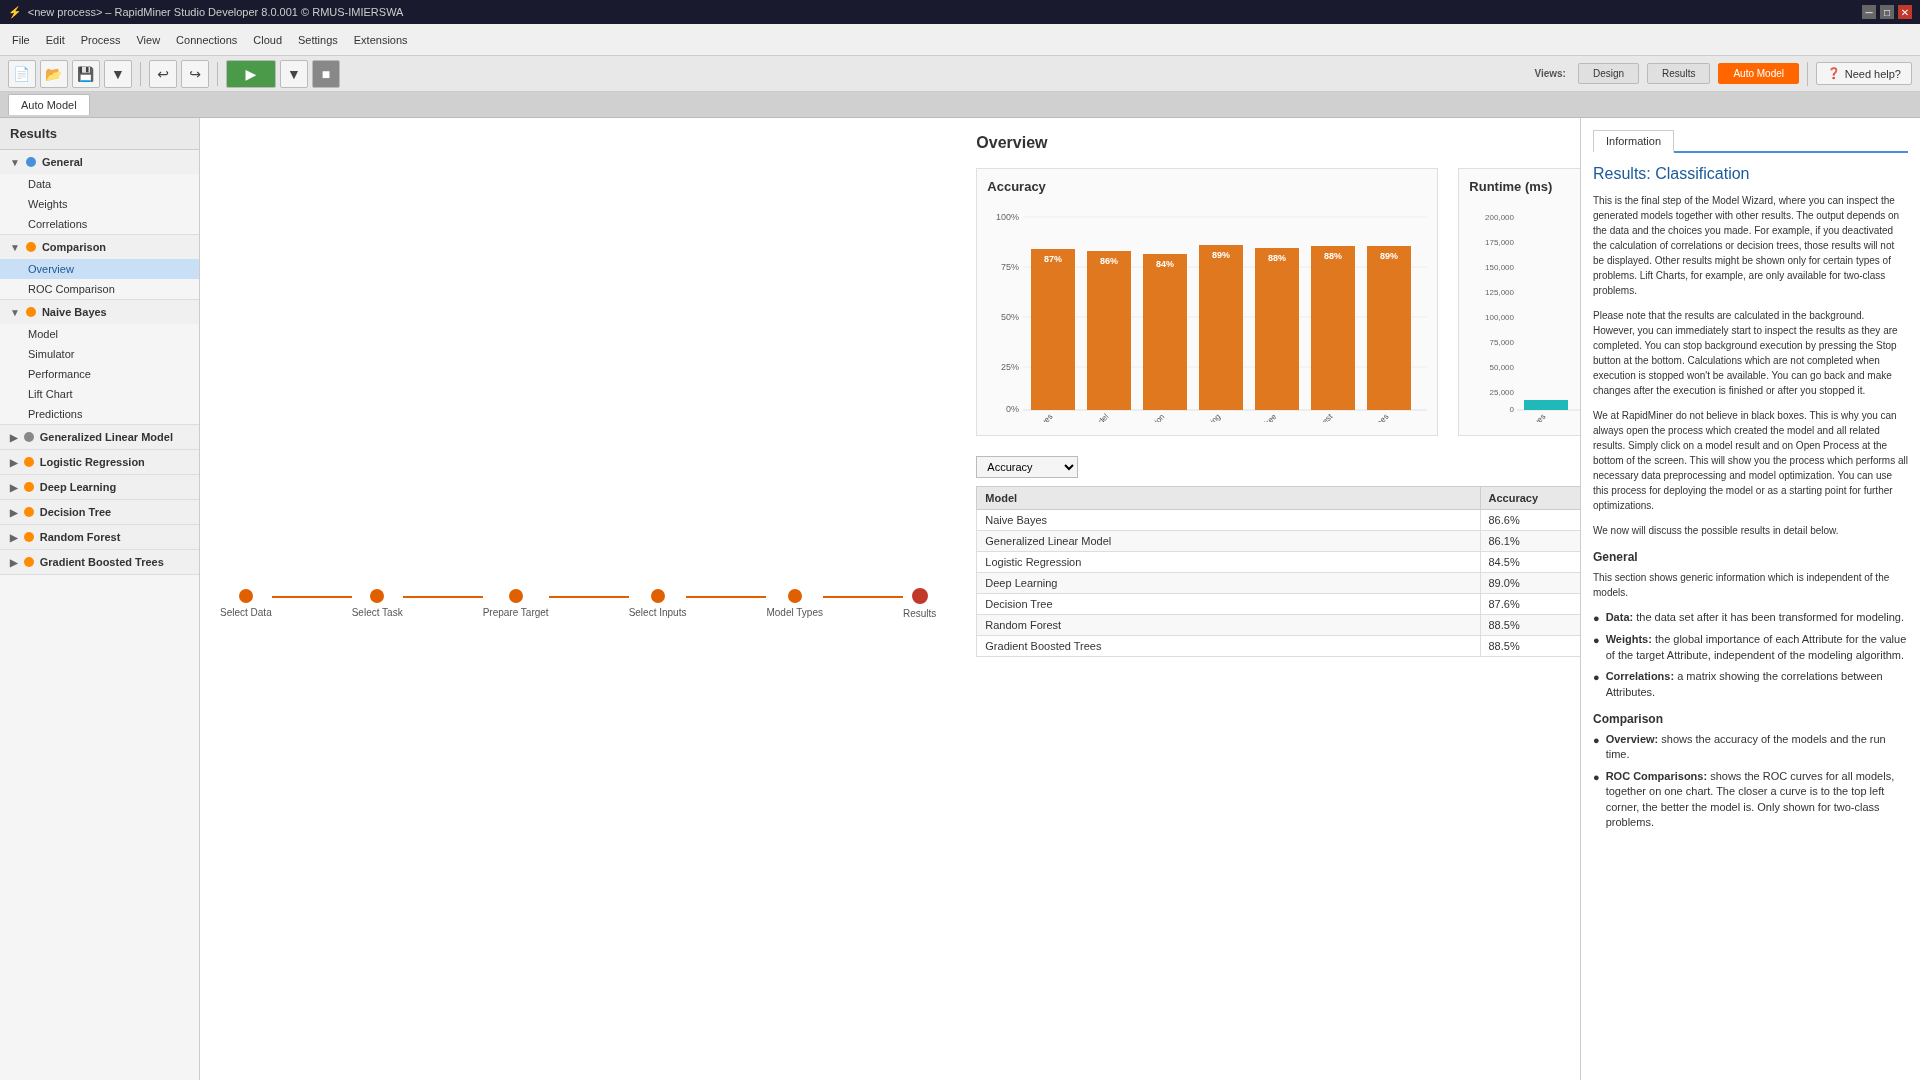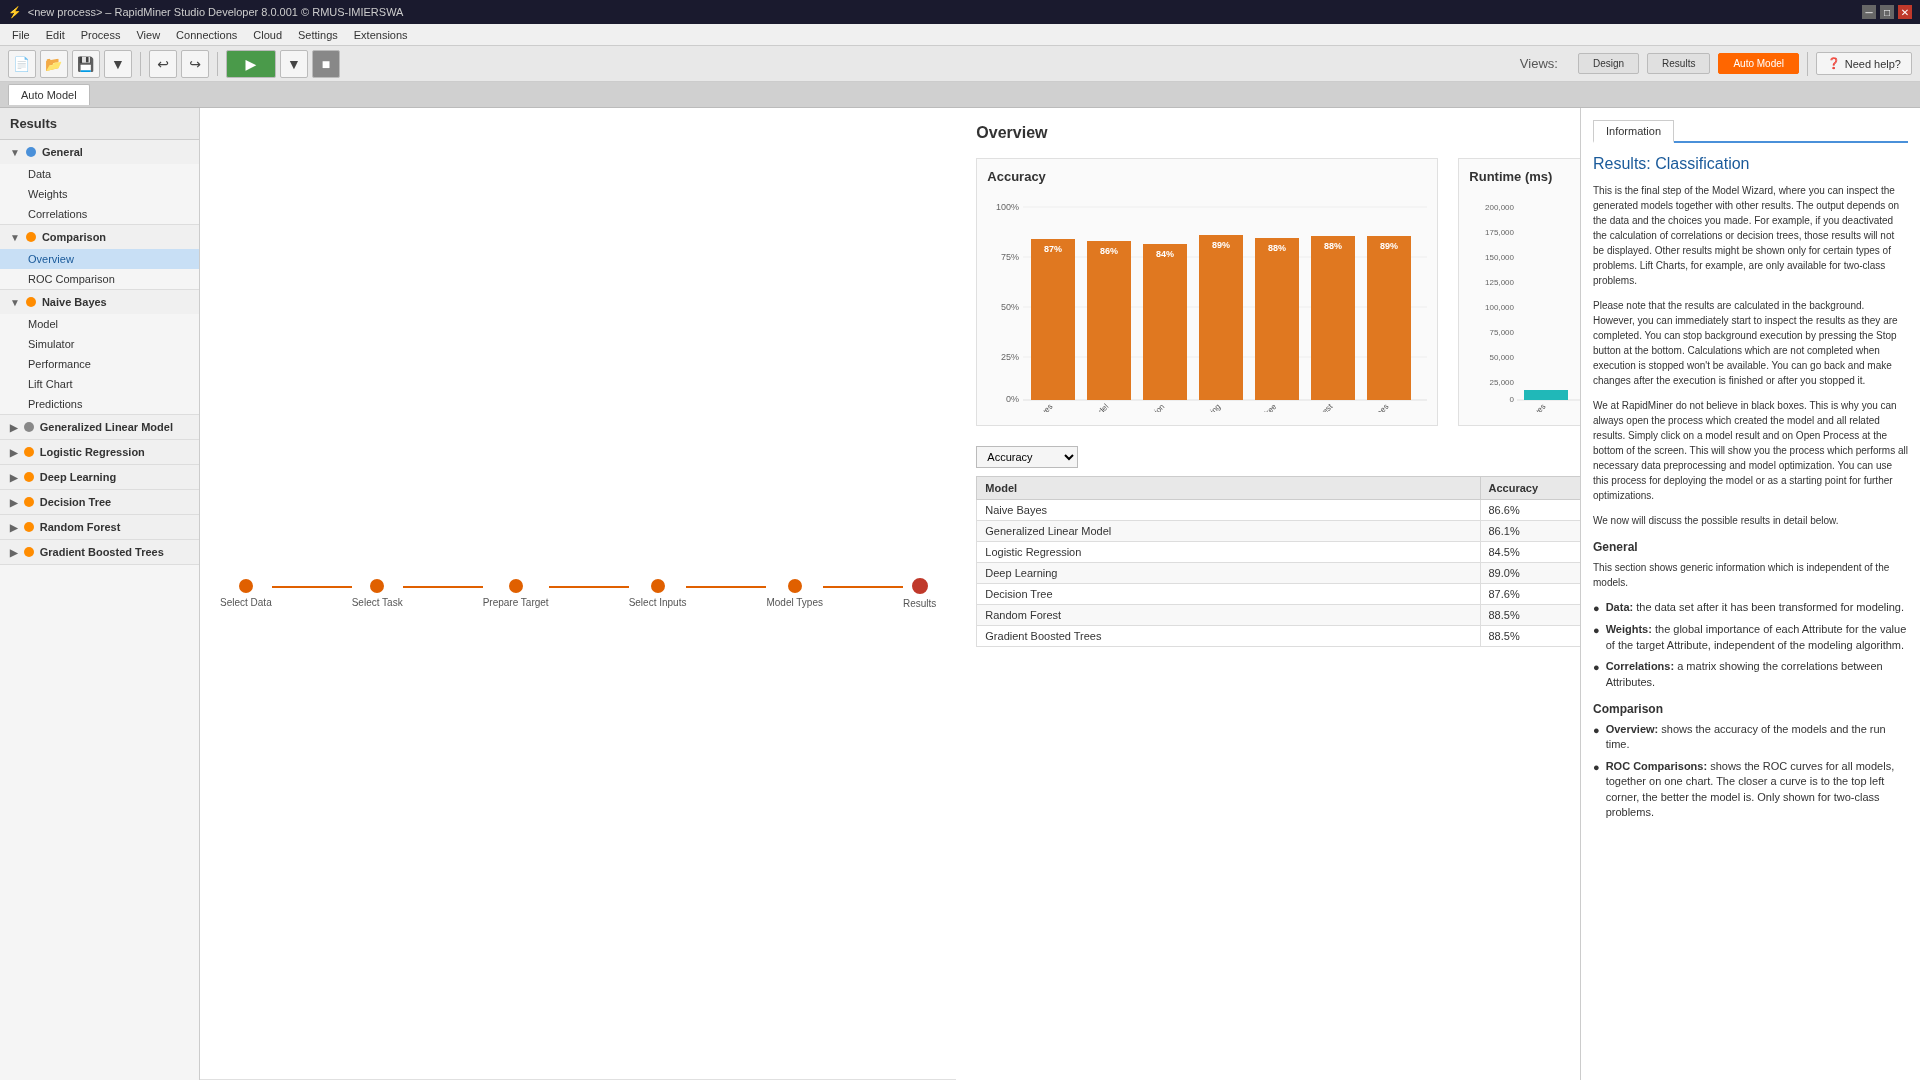--- a/index.html
+++ b/index.html
@@ -22,21 +22,21 @@
     .title-btn.close { background: #c0392b; }
     .title-btn.min { background: #666; }
     .title-btn.max { background: #666; }
 
     
     .menu-bar {
       background: #f0f0f0;
       border-bottom: 1px solid #ccc;
       display: flex;
       align-items: center;
-      height: 22px;
+      height: 32px;
       padding: 0 4px;
     }
     .menu-item {
       padding: 2px 8px;
       cursor: pointer;
       font-size: 11px;
       color: #333;
     }
 
     
@@ -55,21 +55,21 @@
       background: #f5f5f5;
       cursor: pointer;
       display: flex; align-items: center; justify-content: center;
       font-size: 14px;
       color: #444;
       border-radius: 2px;
     }
     .toolbar-sep { width: 1px; height: 24px; background: #bbb; margin: 0 4px; }
     .toolbar-spacer { flex: 1; }
     .views-section { display: flex; align-items: center; gap: 8px; }
-    .views-label { font-size: 13px; color: #555; margin-right: 12px; }
+    .views-label { font-size: 10px; color: #555; margin-right: 4px; font-weight: bold; }
     .view-btn {
       padding: 4px 14px;
       border: 1px solid #bbb;
       background: #e0e0e0;
       cursor: pointer;
       font-size: 10px;
       color: #333;
       border-radius: 2px;
     }
     .view-btn.active { background: #ff6600; color: #fff; border-color: #ff6600; }

